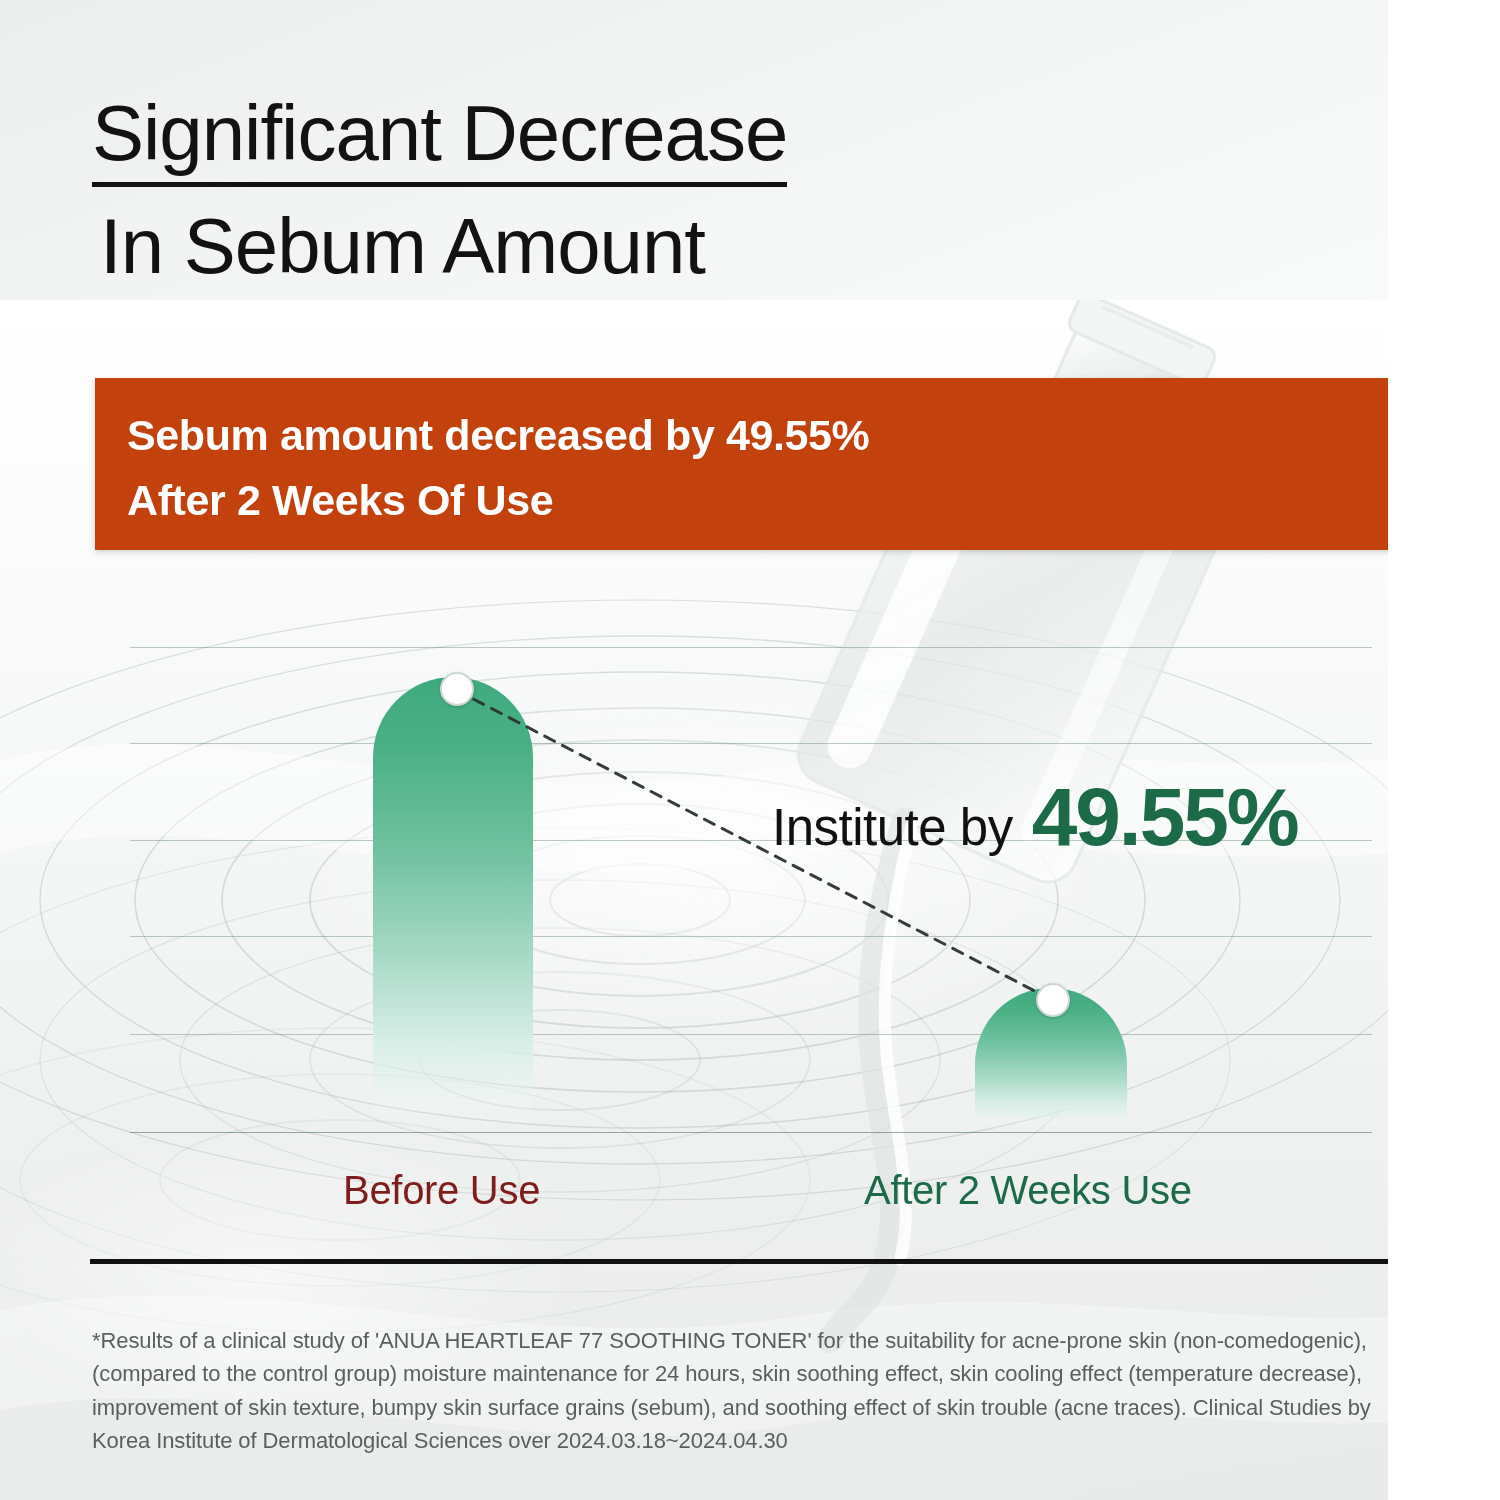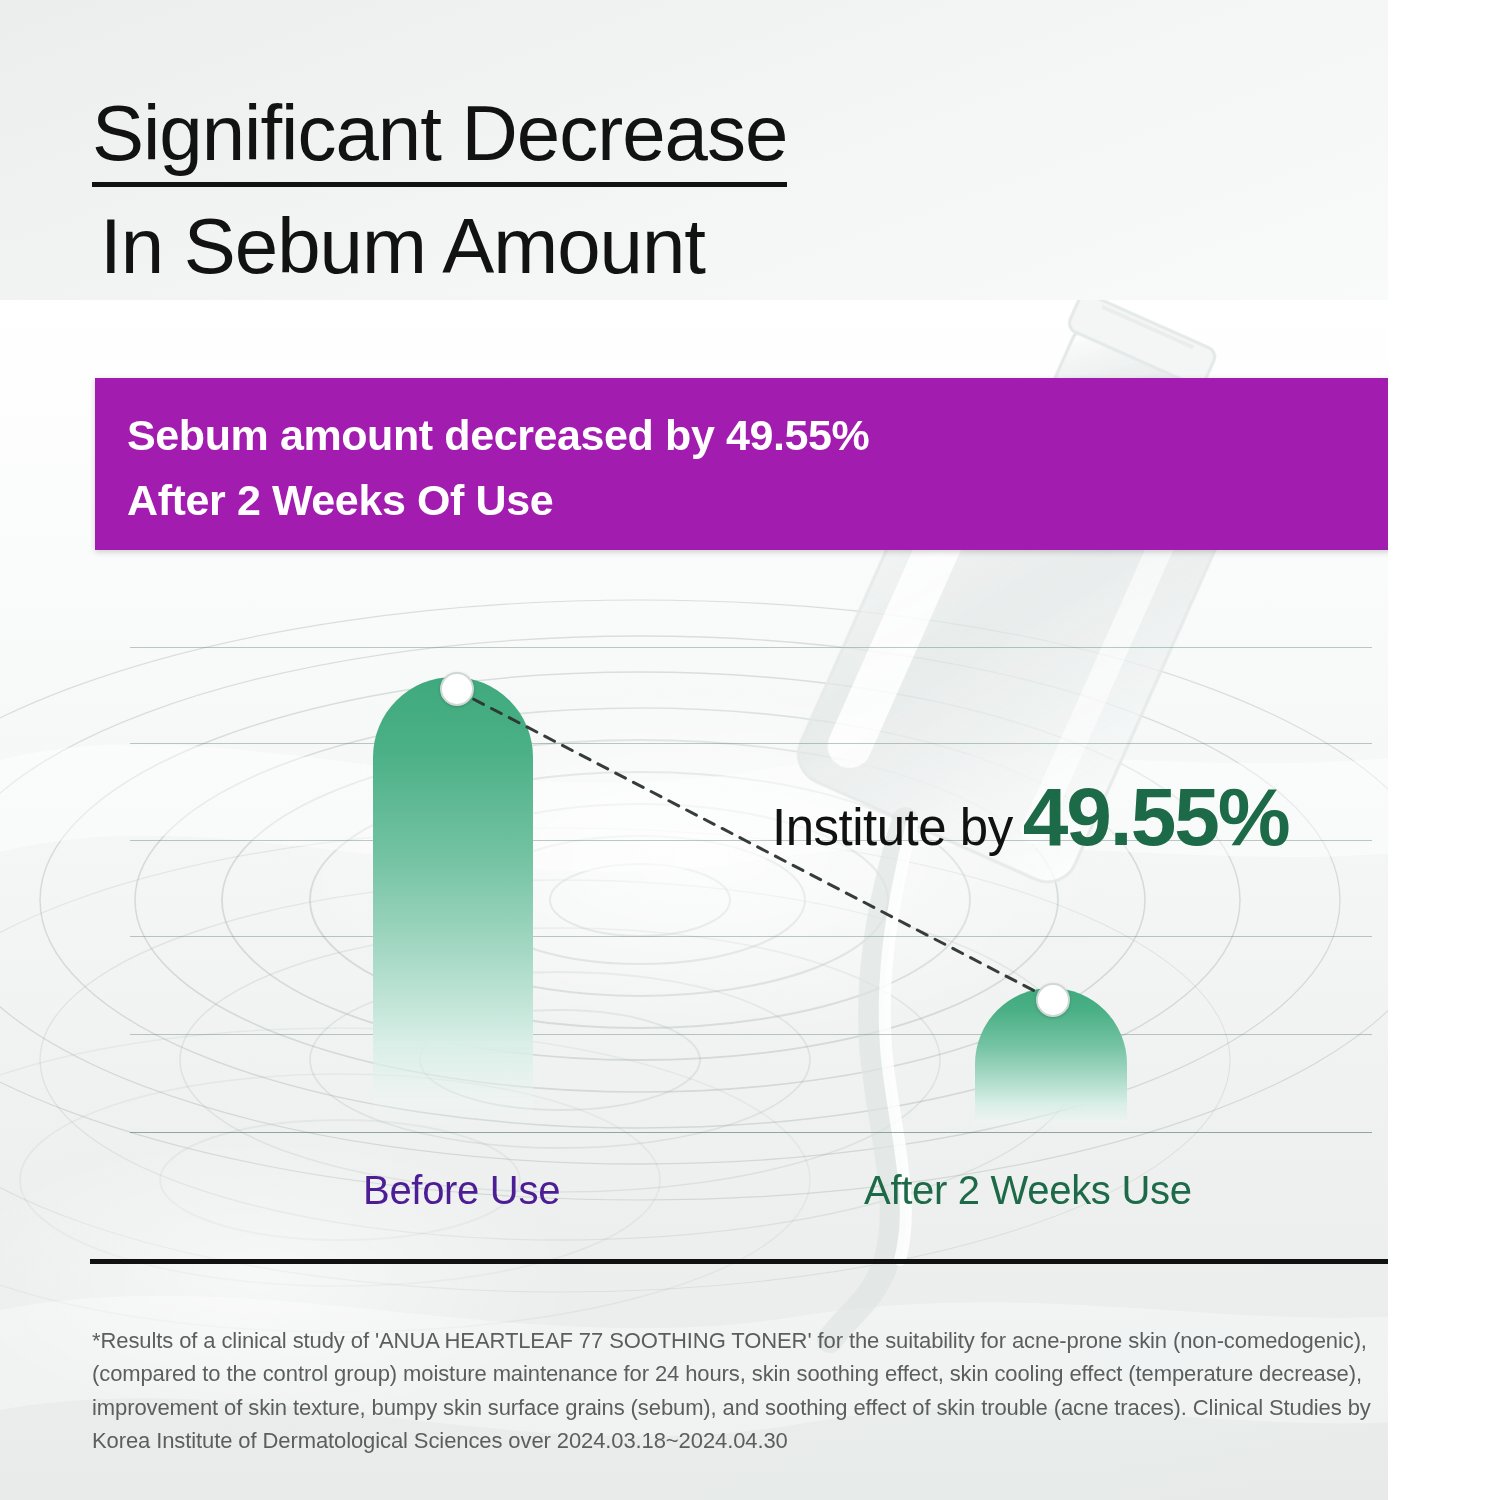--- a/index.html
+++ b/index.html
@@ -28,21 +28,21 @@
     position:absolute;left:92px;top:88px;width:1100px;
     font-size:78px;line-height:1.16;font-weight:400;color:#121212;
     letter-spacing:-1px;
   }
   .headline .l1{display:inline-block;border-bottom:5px solid #121212;padding-bottom:4px;}
   .headline .l2{display:block;margin-top:14px;margin-left:8px;}
 
   
   .banner{
     position:absolute;left:95px;top:378px;width:1315px;height:172px;
-    background:#a21caf;
+    background:#c2410c;
     box-shadow:0 2px 6px rgba(0,0,0,.18);
   }
   .banner .b1,.banner .b2{
     position:absolute;left:32px;color:#ffffff;font-size:43px;font-weight:bold;
     letter-spacing:-.4px;white-space:nowrap;
   }
   .banner .b1{top:33px;}
   .banner .b2{top:98px;}
 
   
@@ -87,26 +87,26 @@
   .dot-after{left:1036px;top:983px;}
 
   .connector{position:absolute;left:0;top:0;width:1500px;height:1500px;}
 
   .callout{
     position:absolute;left:772px;top:770px;
     white-space:nowrap;
     display:flex;align-items:baseline;
   }
   .callout .lead{font-size:51px;color:#111;letter-spacing:-.5px;}
-  .callout .pct{font-size:82px;color:#1d6a48;font-weight:bold;letter-spacing:-2px;margin-left:10px;}
+  .callout .pct{font-size:82px;color:#1d6a48;font-weight:bold;letter-spacing:-2px;margin-left:19px;}
 
   .axislabel{
     position:absolute;font-size:40px;letter-spacing:-.3px;white-space:nowrap;
   }
-  .axis-before{left:343px;top:1168px;color:#4c1d95;margin-left:20px;}
+  .axis-before{left:343px;top:1168px;color:#7f1d1d;}
   .axis-after{left:864px;top:1168px;color:#1d6a48;}
 
   
   .rule{
     position:absolute;left:90px;top:1259px;width:1320px;height:5px;background:#111;
   }
   .footnote{
     position:absolute;left:92px;top:1324px;width:1290px;
     font-size:22px;line-height:1.52;color:#5a5f5d;letter-spacing:-.1px;
   }

